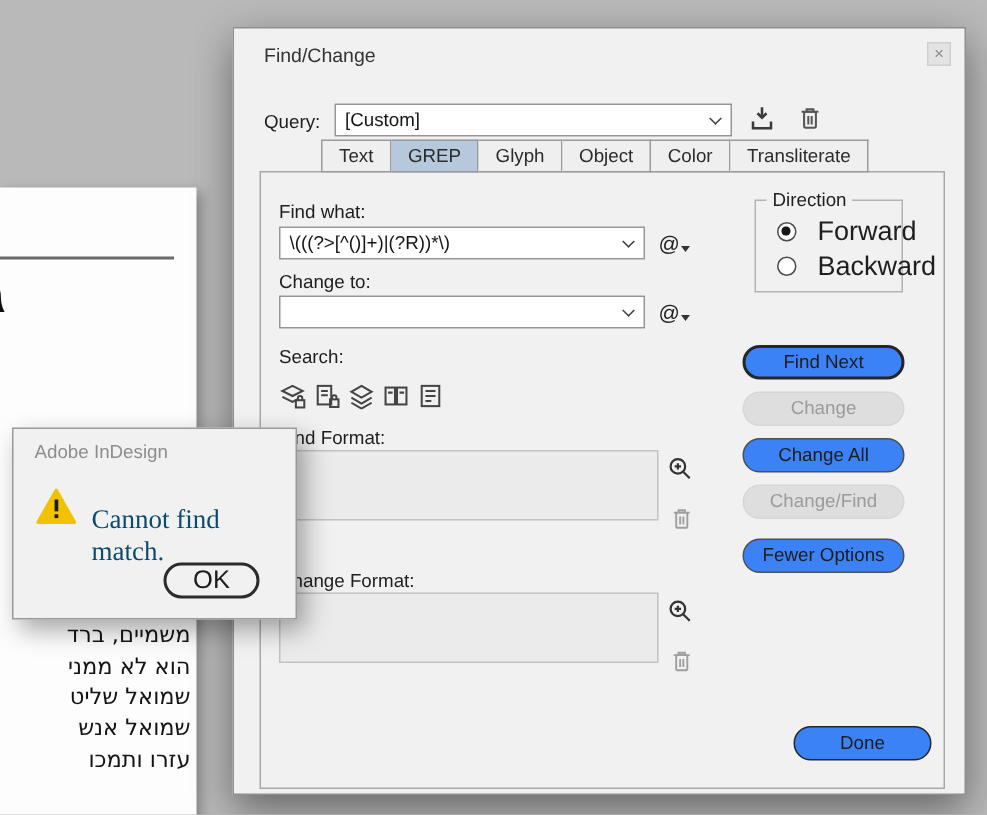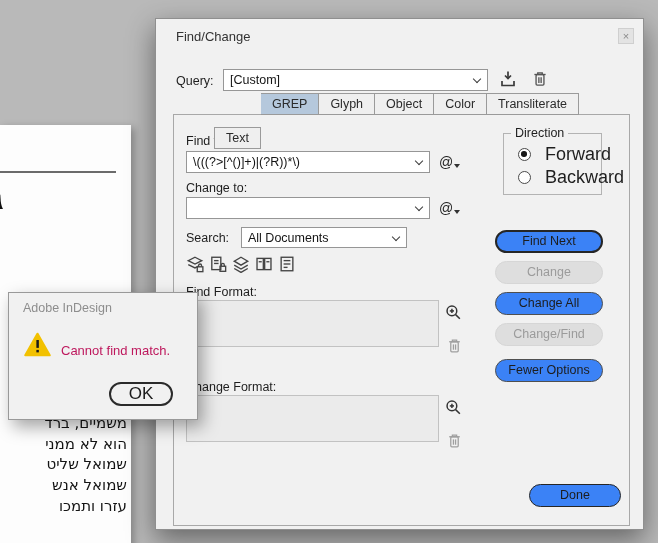--- a/index.html
+++ b/index.html
@@ -35,45 +35,45 @@
   .iconbtn{position:absolute;width:20px;height:20px;cursor:default;}
   .iconbtn svg{display:block;}
 
   .at-btn{position:absolute;width:24px;height:20px;font-size:14px;color:#1d1d1d;line-height:20px;}
   .at-btn .fly{display:inline-block;width:0;height:0;border-left:3px solid transparent;
                border-right:3px solid transparent;border-top:4px solid #333;margin-left:1px;vertical-align:-1px;}
 
   .tabs{position:absolute;left:58px;top:74px;display:flex;z-index:3;}
   .tab{height:22px;line-height:20px;padding:0 11px;border:1px solid #9a9a9a;border-left:0;
        background:#efefef;font-size:12.5px;color:#2b2b2b;}
-  .tab:first-child{border-left:1px solid #9a9a9a;margin-top:34px;}
+  .tab:first-child{border-left:1px solid #9a9a9a;}
   .tab.active{background:#b5c8dc;}
 
   .panel{position:absolute;left:17px;top:95px;width:457px;height:412px;border:1px solid #a8a8a8;z-index:1;}
 
   .group{position:absolute;left:347px;top:114px;width:99px;height:62px;border:1px solid #b3b3b3;}
   .group .legend{position:absolute;top:-8px;left:7px;background:#f1f1f1;padding:0 4px;font-size:12.5px;color:#1e1e1e;}
   .radio-row{position:absolute;left:14px;display:flex;align-items:center;gap:14px;font-size:18px;color:#1e1e1e;}
   .radio{width:13px;height:13px;border:1.5px solid #4a4a4a;border-radius:50%;background:#fff;position:relative;flex:0 0 auto;}
   .radio.sel::after{content:"";position:absolute;left:2.3px;top:2.3px;width:5.5px;height:5.5px;border-radius:50%;background:#161616;}
 
   .fmt-box{position:absolute;left:30px;width:253px;height:47px;background:#ebebeb;border:1px solid #c2c2c2;}
 
   .btn{position:absolute;left:339px;width:108px;height:23px;border-radius:12px;background:#3b82f6;
        border:1px solid #4f4f4f;font-size:12.5px;color:#1d1d1d;text-align:center;line-height:21px;}
   .btn.primary{border:2px solid #262626;line-height:19px;}
   .btn.disabled{background:#dedede;border:1px solid #d6d6d6;color:#9b9b9b;}
   .btn.done{left:373px;top:465px;width:92px;border:1.5px solid #262626;line-height:20px;}
 
   
-  .alert{position:absolute;left:8px;top:292px;width:190px;height:128px;background:#f1f1f1;
+  .alert{position:absolute;left:8px;top:285px;width:190px;height:128px;background:#f1f1f1;
          border:1px solid #999;box-shadow:5px 7px 16px rgba(0,0,0,.35);z-index:2;}
   .alert-title{position:absolute;left:14px;top:8px;font-size:12.5px;color:#8d8d8d;}
   .alert-icon{position:absolute;left:15px;top:39px;}
-  .alert-msg{position:absolute;left:52px;top:50px;font-size:13px;color:#be185d;}
+  .alert-msg{position:absolute;left:52px;top:50px;font-size:18px;color:#0c4a6e;font-family:Liberation Serif, serif;}
   .alert-ok{position:absolute;left:100px;top:89px;width:64px;height:24px;border-radius:12px;
             background:#f1f1f1;border:2px solid #2b2b2b;font-size:17px;color:#1c1c1c;
             text-align:center;line-height:20px;}
 </style>
 </head>
 <body>
 
 <div class="screen">
 
   <div class="page">
@@ -148,24 +148,20 @@
     <div class="label" style="left:30px;top:161px;">Change to:</div>
     <div class="combo" style="left:30px;top:178px;width:244px;">
       <span class="val"></span>
       <span class="chev"></span>
     </div>
     <div class="at-btn" style="left:283px;top:179px;">
       <span>@</span><span class="fly"></span>
     </div>
 
     <div class="label" style="left:30px;top:211px;">Search:</div>
-    <div class="combo" style="left:85px;top:208px;width:166px;height:21px;">
-      <span class="val">All Documents</span>
-      <span class="chev" style="top:6px;"></span>
-    </div>
 
     <div class="iconbtn" style="left:30px;top:236px;width:18px;height:18px;">
       <svg width="18" height="18" viewBox="0 0 16 16" fill="none" stroke="#444" stroke-width="1.2">
         <path d="M8 2l6 3-6 3-6-3z"></path>
           <path d="M2 8.5l6 3 3.5-1.8"></path>
         <rect x="10" y="10.5" width="5" height="4.3"></rect>
           <path d="M11.2 10.5V9.3a1.3 1.3 0 0 1 2.6 0v1.2"></path>
       </svg>
     </div>
     <div class="iconbtn" style="left:53px;top:236px;width:18px;height:18px;">

